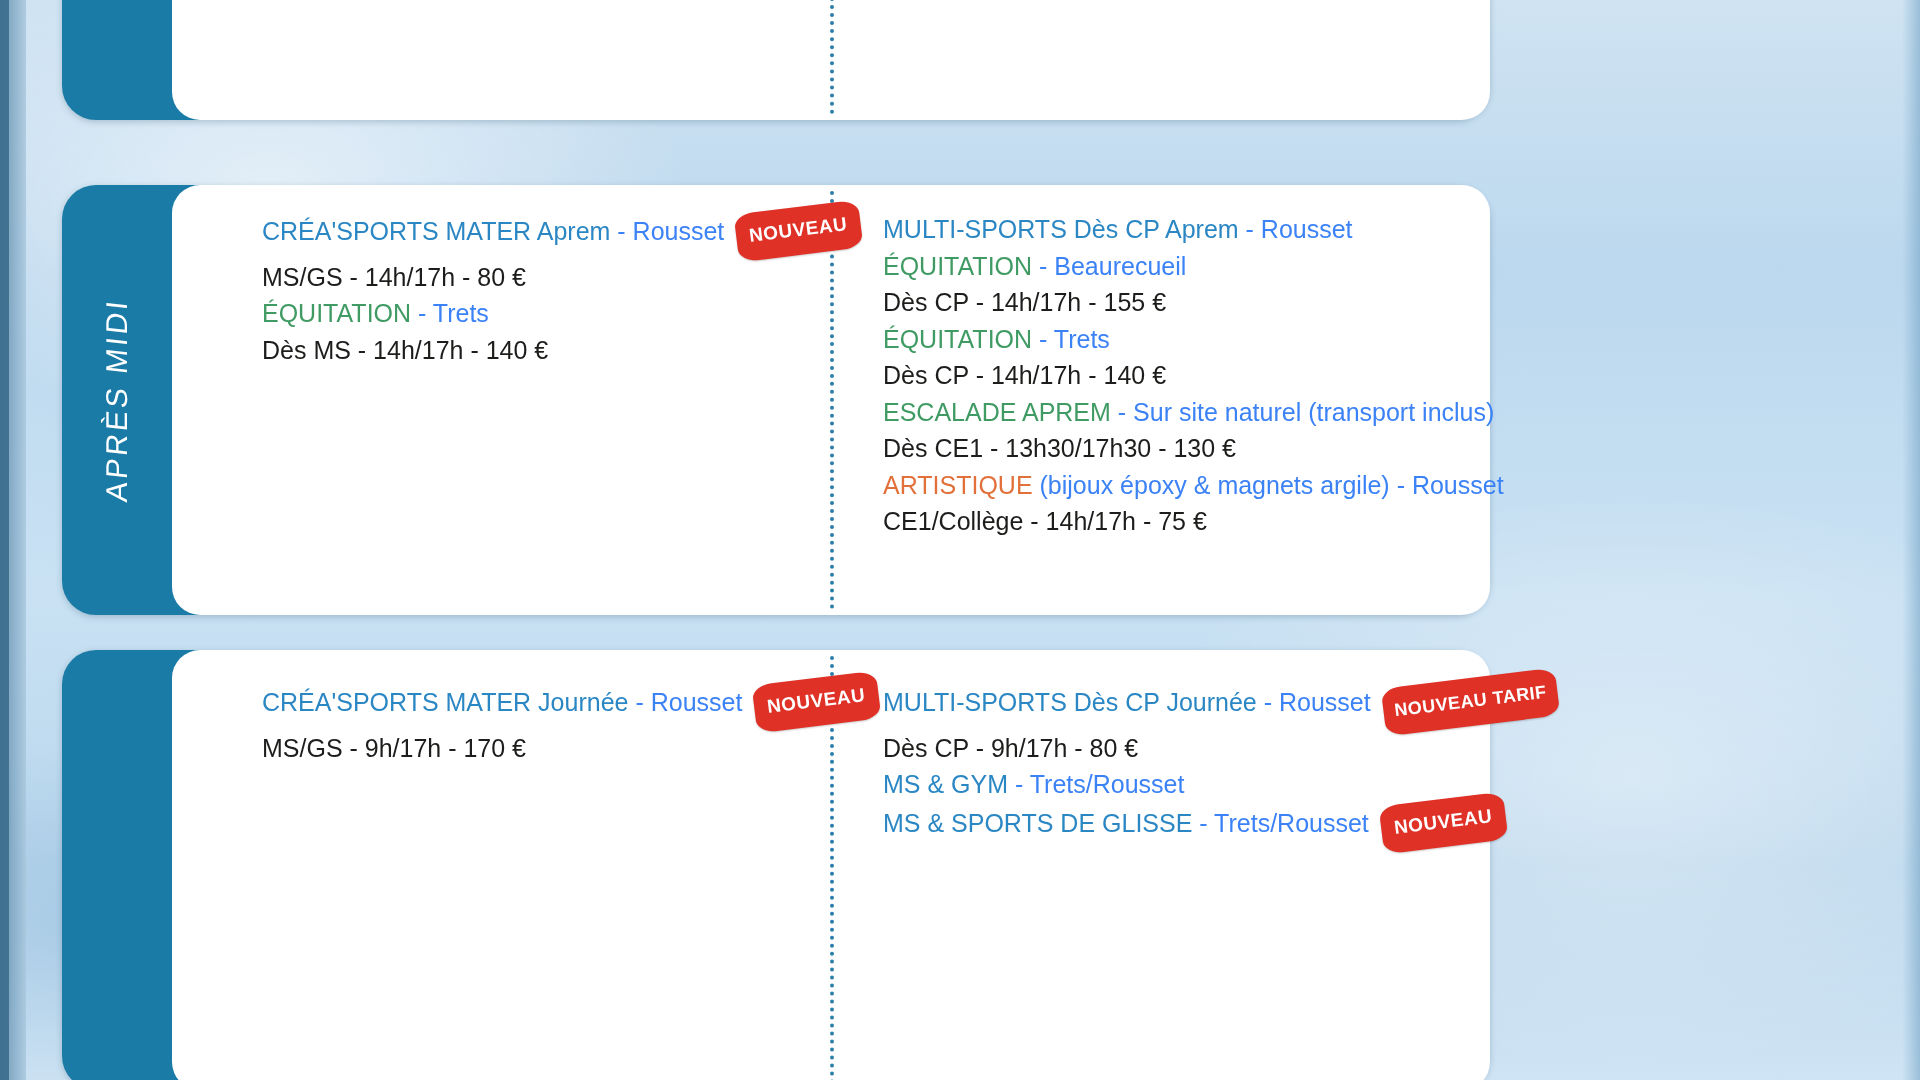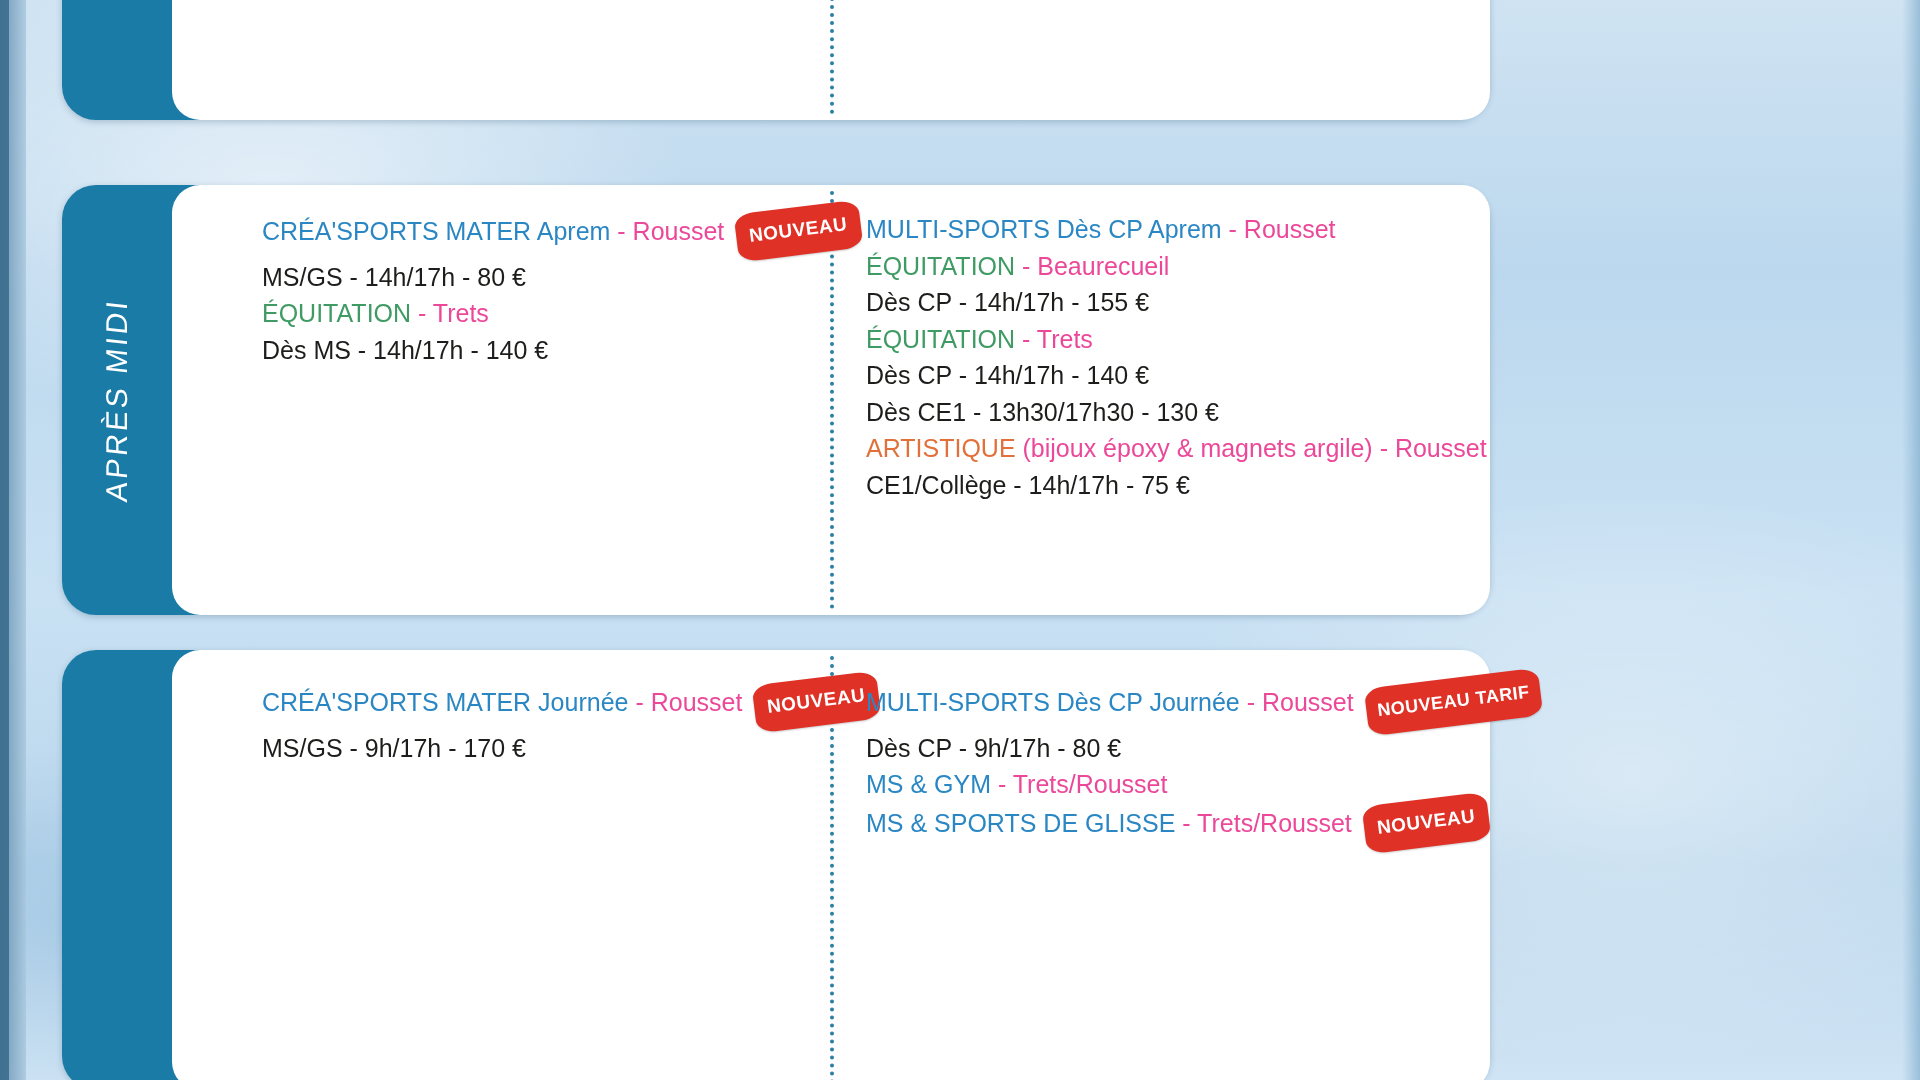--- a/index.html
+++ b/index.html
@@ -113,28 +113,28 @@
   }
 
   .col {
     position: absolute;
     top: 0;
     font-size: 25px;
     line-height: 36.5px;
     color: #1d1d1b;
   }
   .col-left  { left: 90px;  width: 540px; }
-  .col-right { left: 694px; width: 700px; }
+  .col-right { left: 711px; width: 700px; }
 
   .entry { position: relative; white-space: nowrap; }
 
   .t-blue   { color: #2a87c4; font-weight: 400; }
   .t-green  { color: #3f9b63; font-weight: 400; }
   .t-orange { color: #e2703a; font-weight: 400; }
-  .t-dark   { color: #ec4899; }
+  .t-dark   { color: #3b82f6; }
 
   .detail { color: #1d1d1b; }
 
   
   .badge {
     display: inline-block;
     position: relative;
     margin-left: 12px;
     top: -4px;
     color: #ffffff;
@@ -204,20 +204,23 @@
         <div class="entry">
           <span class="t-green">ÉQUITATION</span><span class="t-dark"> - Beaurecueil</span>
         </div>
         <div class="entry detail">Dès CP - 14h/17h - 155 €</div>
 
         <div class="entry">
           <span class="t-green">ÉQUITATION</span><span class="t-dark"> - Trets</span>
         </div>
         <div class="entry detail">Dès CP - 14h/17h - 140 €</div>
 
+        <div class="entry">
+          <span class="t-green">ESCALADE APREM</span><span class="t-dark"> - Sur site naturel (transport inclus)</span>
+        </div>
         <div class="entry detail">Dès CE1 - 13h30/17h30 - 130 €</div>
 
         <div class="entry">
           <span class="t-orange">ARTISTIQUE</span><span class="t-dark"> (bijoux époxy &amp; magnets argile) - Rousset</span>
         </div>
         <div class="entry detail">CE1/Collège - 14h/17h - 75 €</div>
       </div>
     </div>
   </div>
 

